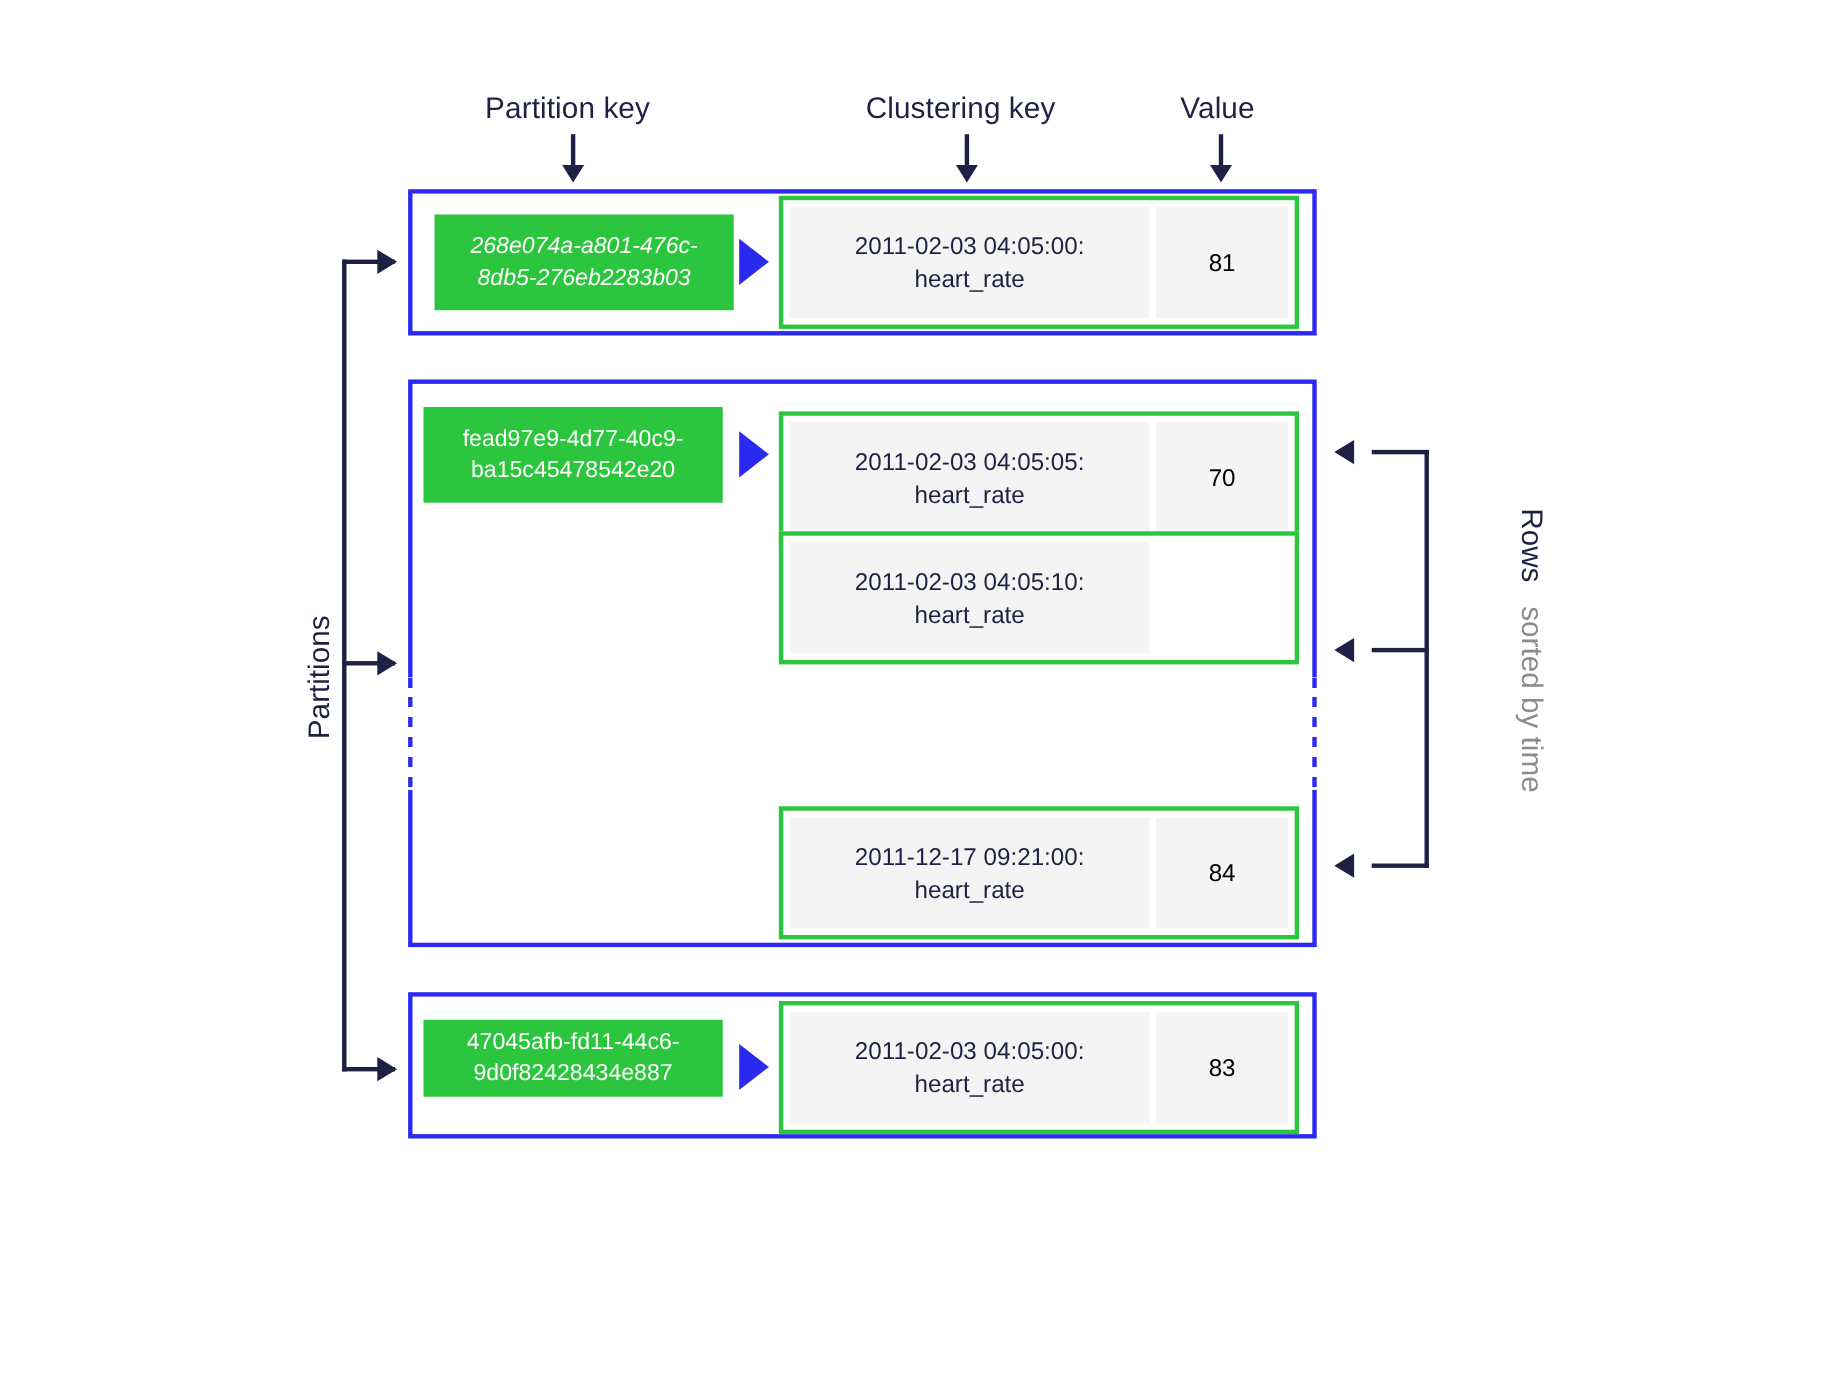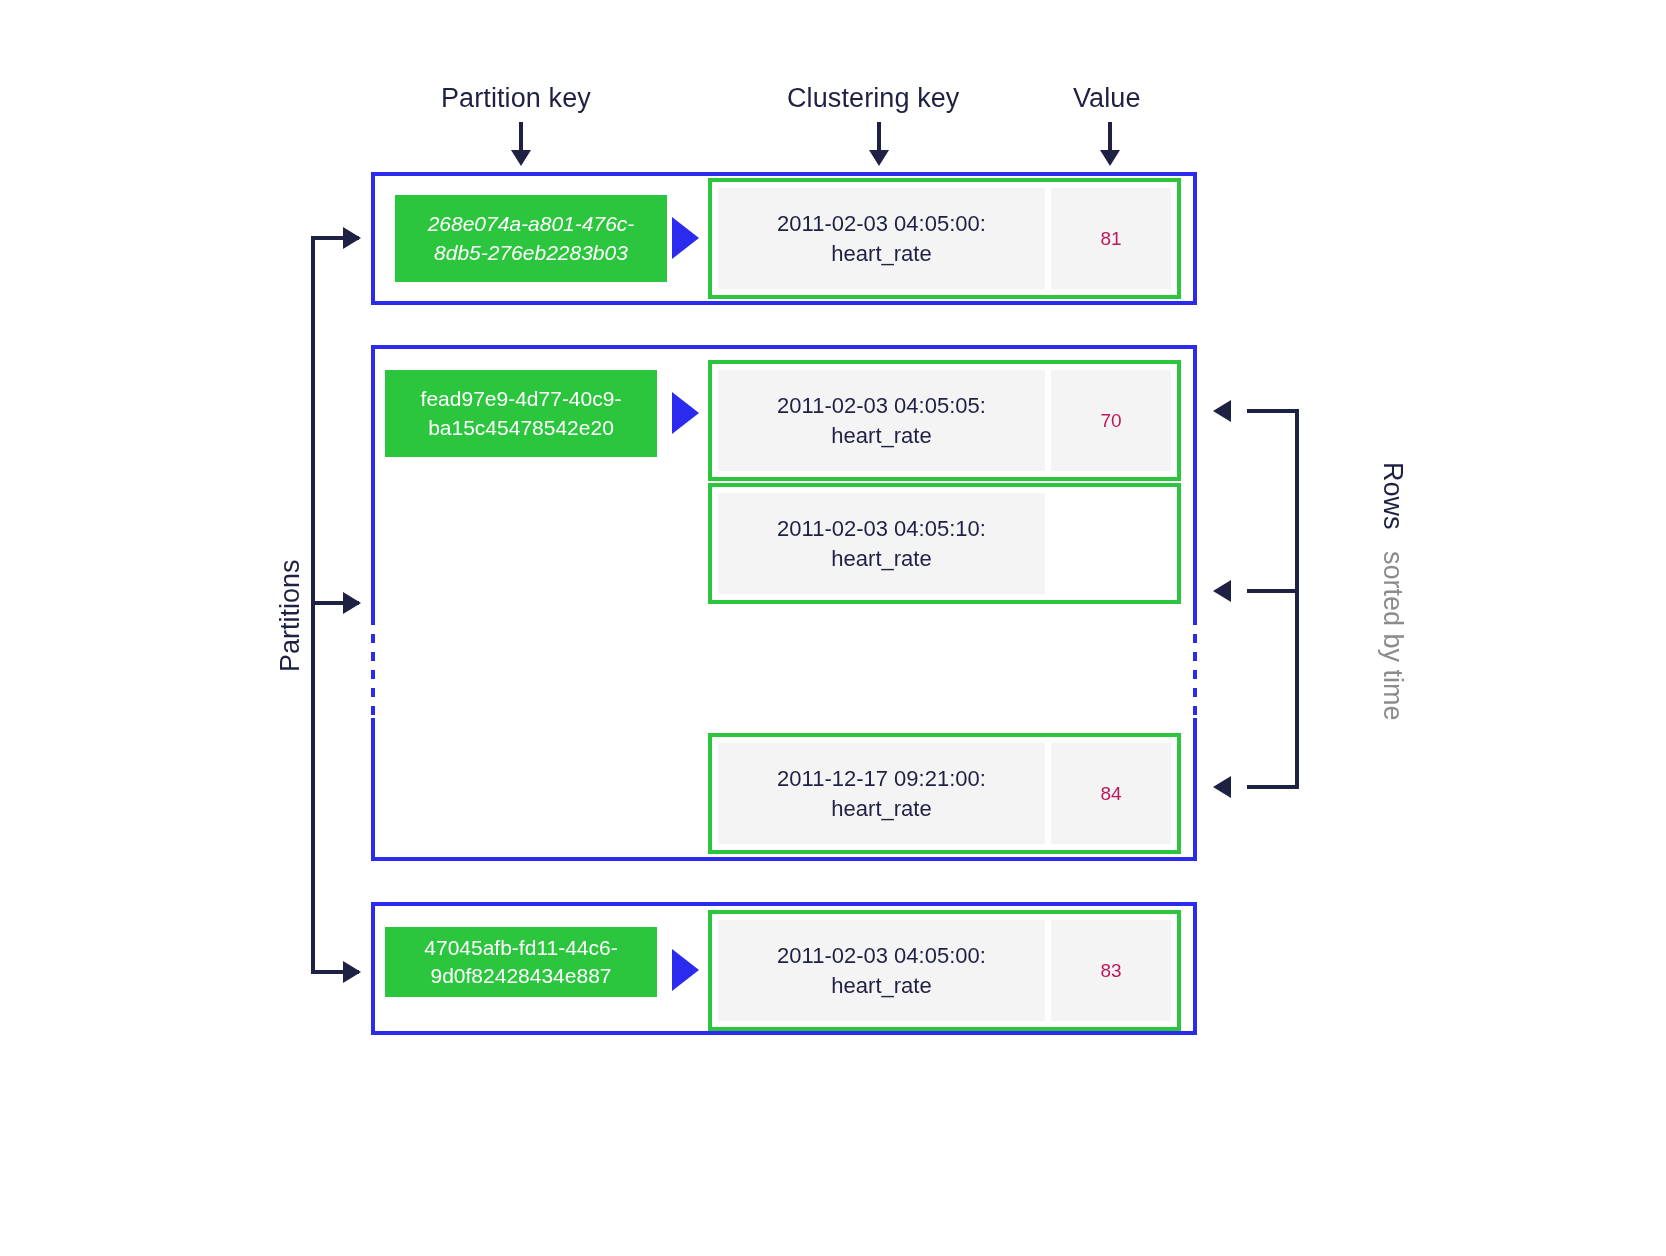--- a/index.html
+++ b/index.html
@@ -25,21 +25,21 @@
 
   
   .tri{position:absolute;width:0;height:0;border-left:27px solid #2b2bf0;
        border-top:21px solid transparent;border-bottom:21px solid transparent;}
 
   
   .row{position:absolute;border:4px solid #2cc63e;box-sizing:border-box;background:#ffffff;
        display:flex;align-items:stretch;padding:6px;gap:6px;}
   .cell-ck{flex:0 0 auto;width:327px;background:#f4f4f4;color:#1f2144;font-size:22px;line-height:1.35;
            display:flex;align-items:center;justify-content:center;text-align:center;}
-  .cell-val{flex:1 1 auto;background:#f4f4f4;color:#be185d;font-size:19px;
+  .cell-val{flex:1 1 auto;background:#f4f4f4;color:#000000;font-size:22px;
             display:flex;align-items:center;justify-content:center;}
 
   
   .ln{position:absolute;background:#1f2144;}
   .ln-v{width:4px;}
   .ln-h{height:4px;}
   .arrow-r{position:absolute;width:0;height:0;border-left:18px solid #1f2144;
            border-top:11px solid transparent;border-bottom:11px solid transparent;}
   .arrow-l{position:absolute;width:0;height:0;border-right:18px solid #1f2144;
            border-top:11px solid transparent;border-bottom:11px solid transparent;}
@@ -100,21 +100,21 @@
   <div class="pk-dash" style="left:1193px;top:616px;height:102px;"></div>
 
   <div class="pkey" style="left:385px;top:370px;width:272px;height:87px;">
     <div>
       <span>fead97e9-4d77-40c9-</span>
       <span>ba15c45478542e20</span>
     </div>
   </div>
   <div class="tri" style="left:672px;top:392px;"></div>
 
-  <div class="row" style="left:708px;top:360px;width:473px;height:121px;">
+  <div class="row" style="left:708px;top:374px;width:473px;height:121px;">
     <div class="cell-ck">
       <div>
         <div>2011-02-03 04:05:05:</div>
         <div>heart_rate</div>
       </div>
     </div>
     <div class="cell-val">70</div>
   </div>
 
   <div class="row" style="left:708px;top:483px;width:473px;height:121px;">

